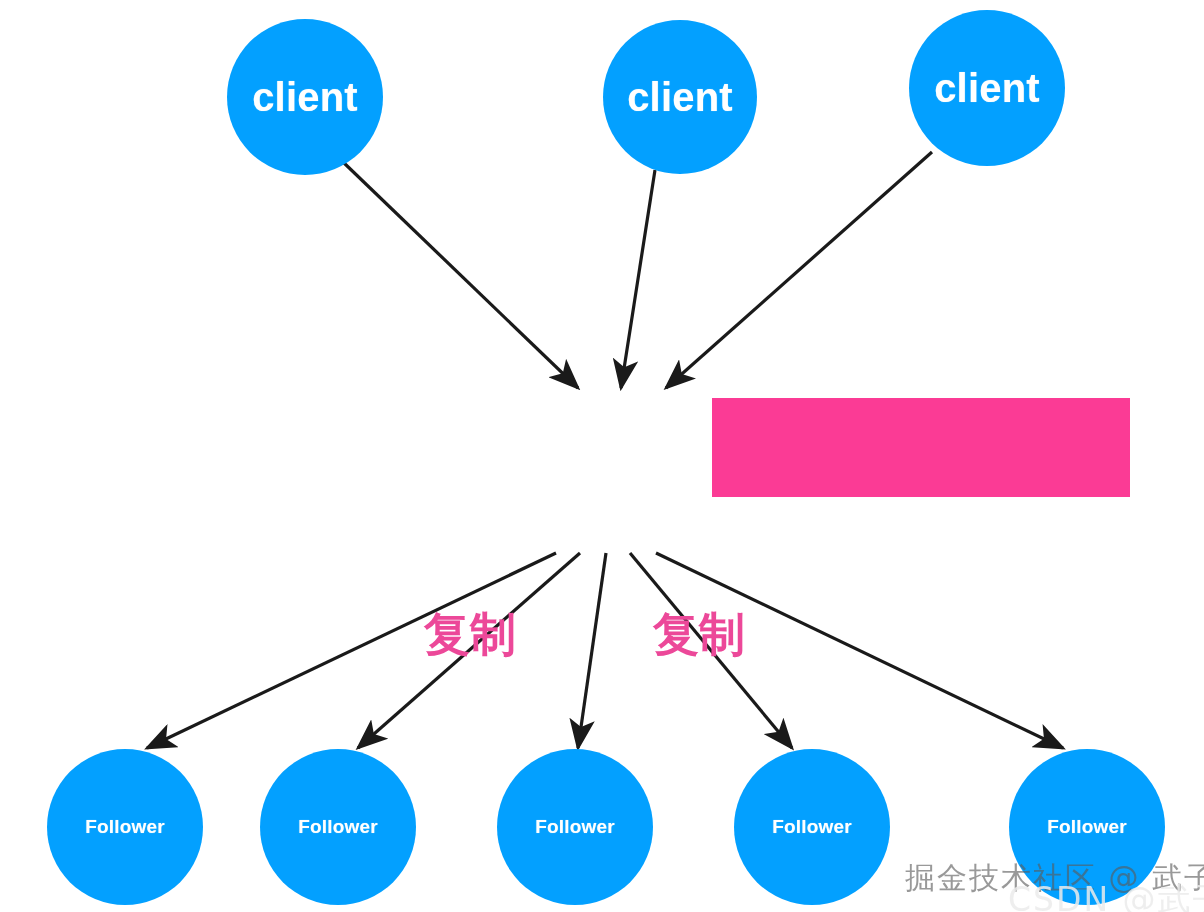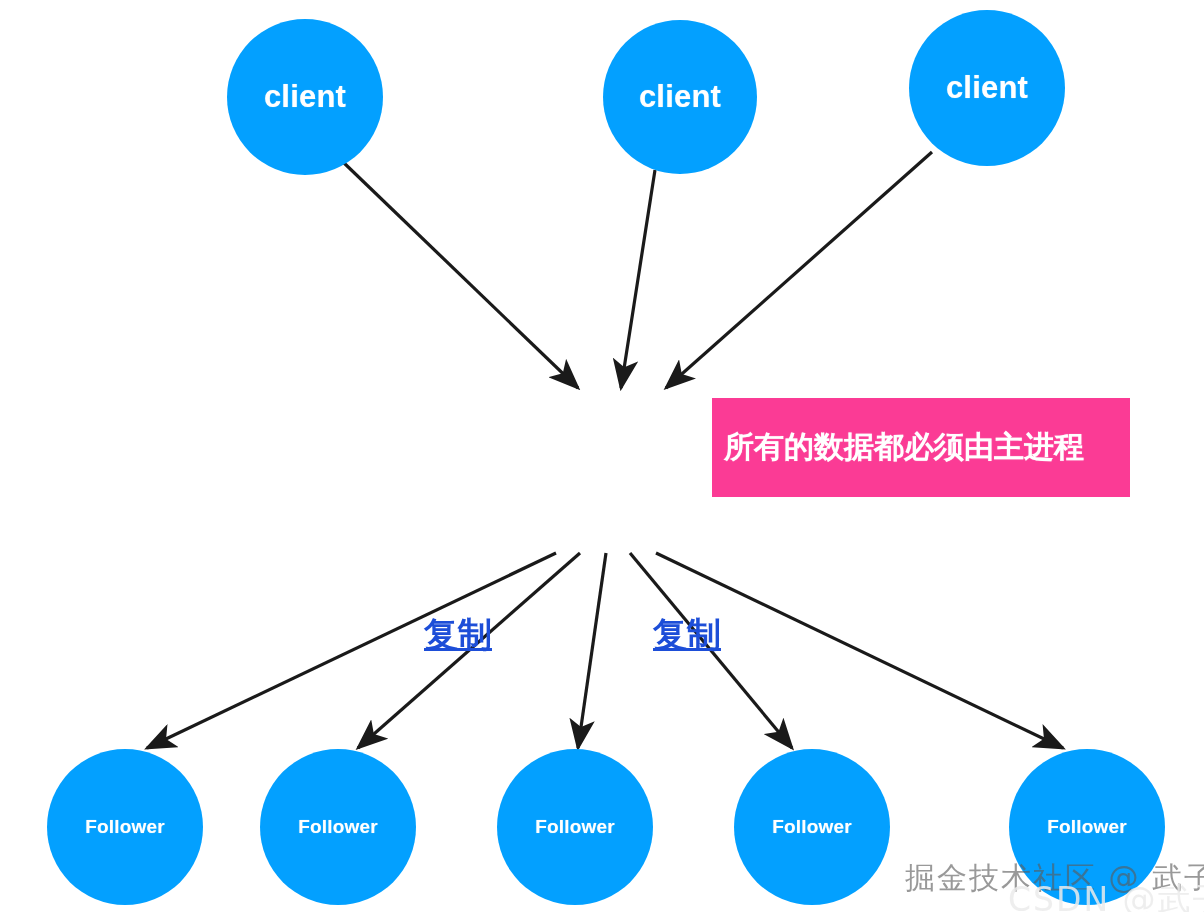--- a/index.html
+++ b/index.html
@@ -34,21 +34,21 @@
     color: #ffffff;
     z-index: 3;
   }
   .node-label {
     color: #ffffff;
     font-weight: bold;
     letter-spacing: 0.2px;
     white-space: nowrap;
     text-shadow: 0 0 1px rgba(255,255,255,0.55);
   }
-  .client-node .node-label { font-size: 31px; }
+  .client-node .node-label { font-size: 40px; }
   .follower-node .node-label { font-size: 19px; }
 
   .leader-box {
     position: absolute;
     background: #5ed93c;
     display: flex;
     align-items: center;
     justify-content: center;
     z-index: 3;
   }
@@ -75,28 +75,27 @@
     font-weight: bold;
     font-size: 30px;
     line-height: 44px;
     white-space: nowrap;
     font-family: "DejaVu Sans", "Liberation Sans", sans-serif;
     text-shadow: 0 0 1px rgba(255,255,255,0.6);
   }
 
   .edge-label {
     position: absolute;
-    color: #1d4ed8;
+    color: #ec4899;
     font-weight: bold;
-    font-size: 34px;
+    font-size: 46px;
     line-height: 52px;
     white-space: nowrap;
     font-family: "DejaVu Sans", "Liberation Sans", sans-serif;
     z-index: 5;
-    text-decoration: underline;
   }
 
   .watermark {
     position: absolute;
     white-space: nowrap;
     font-family: "DejaVu Sans", "Liberation Sans", sans-serif;
     z-index: 6;
     pointer-events: none;
   }
   .watermark-primary {
@@ -142,21 +141,20 @@
       <div class="node client-node" style="left: 603px; top: 20px; width: 154px; height: 154px;">
         <span class="node-label">client</span>
       </div>
       <div class="node client-node" style="left: 909px; top: 10px; width: 156px; height: 156px;">
         <span class="node-label">client</span>
       </div>
     </div>
 
 
   <div class="callout" id="callout-box" style="left: 712px; top: 398px; width: 418px; height: 99px;">
-      <div class="callout-line">所有的数据都必须由主进程</div>
     </div>
 
   <div id="edge-label-layer">
       <div class="edge-label" style="left: 424px; top: 608px;">复制</div>
       <div class="edge-label" style="left: 653px; top: 608px;">复制</div>
     </div>
 
   <div id="follower-layer">
       <div class="node follower-node" style="left: 47px; top: 749px; width: 156px; height: 156px;">
         <span class="node-label">Follower</span>

